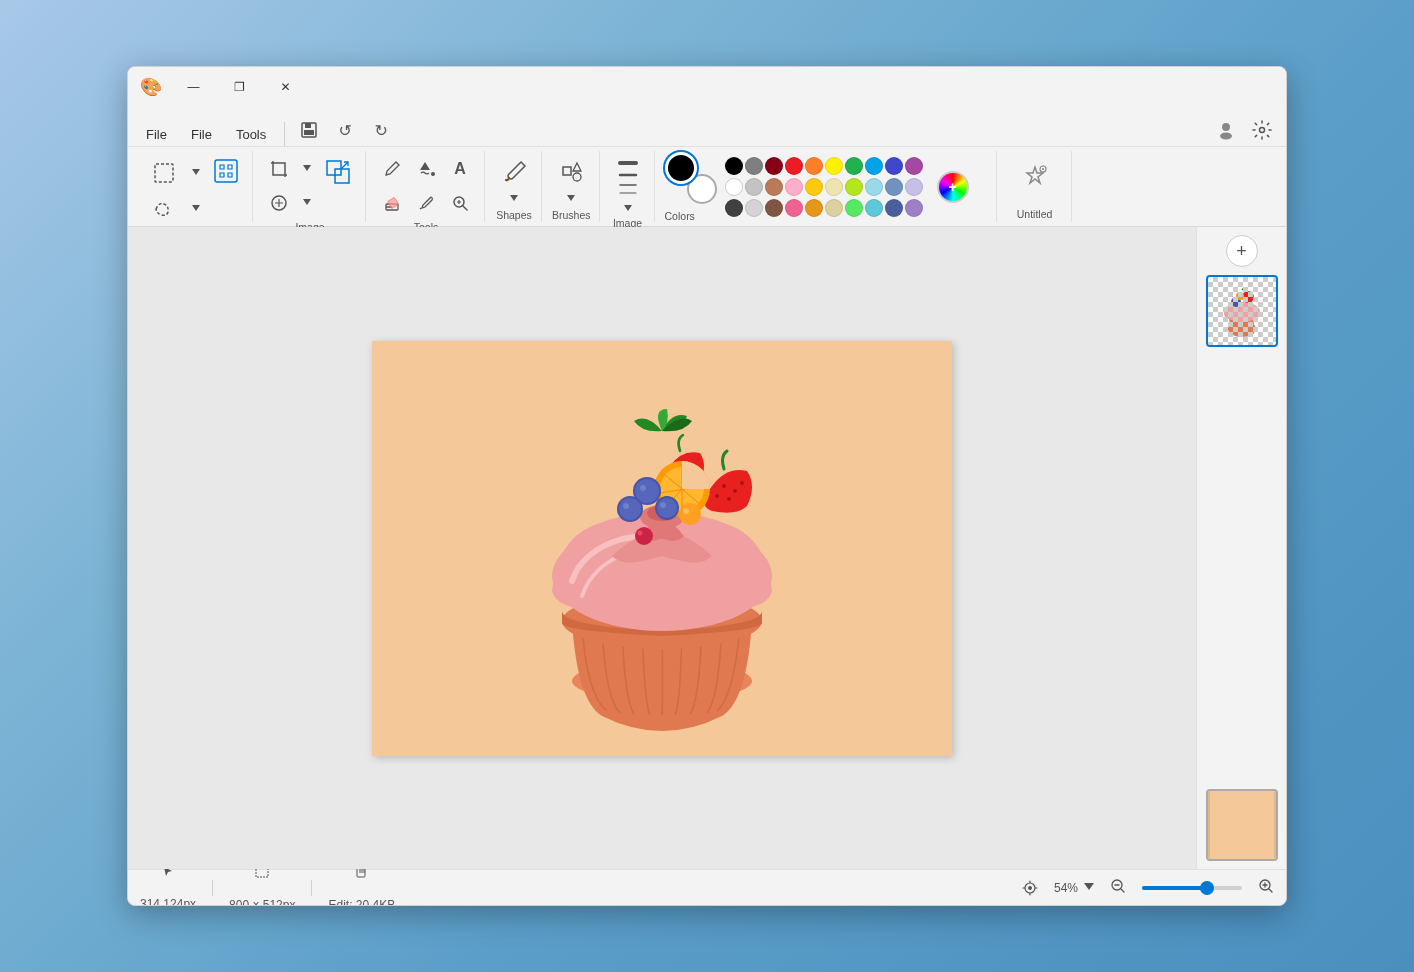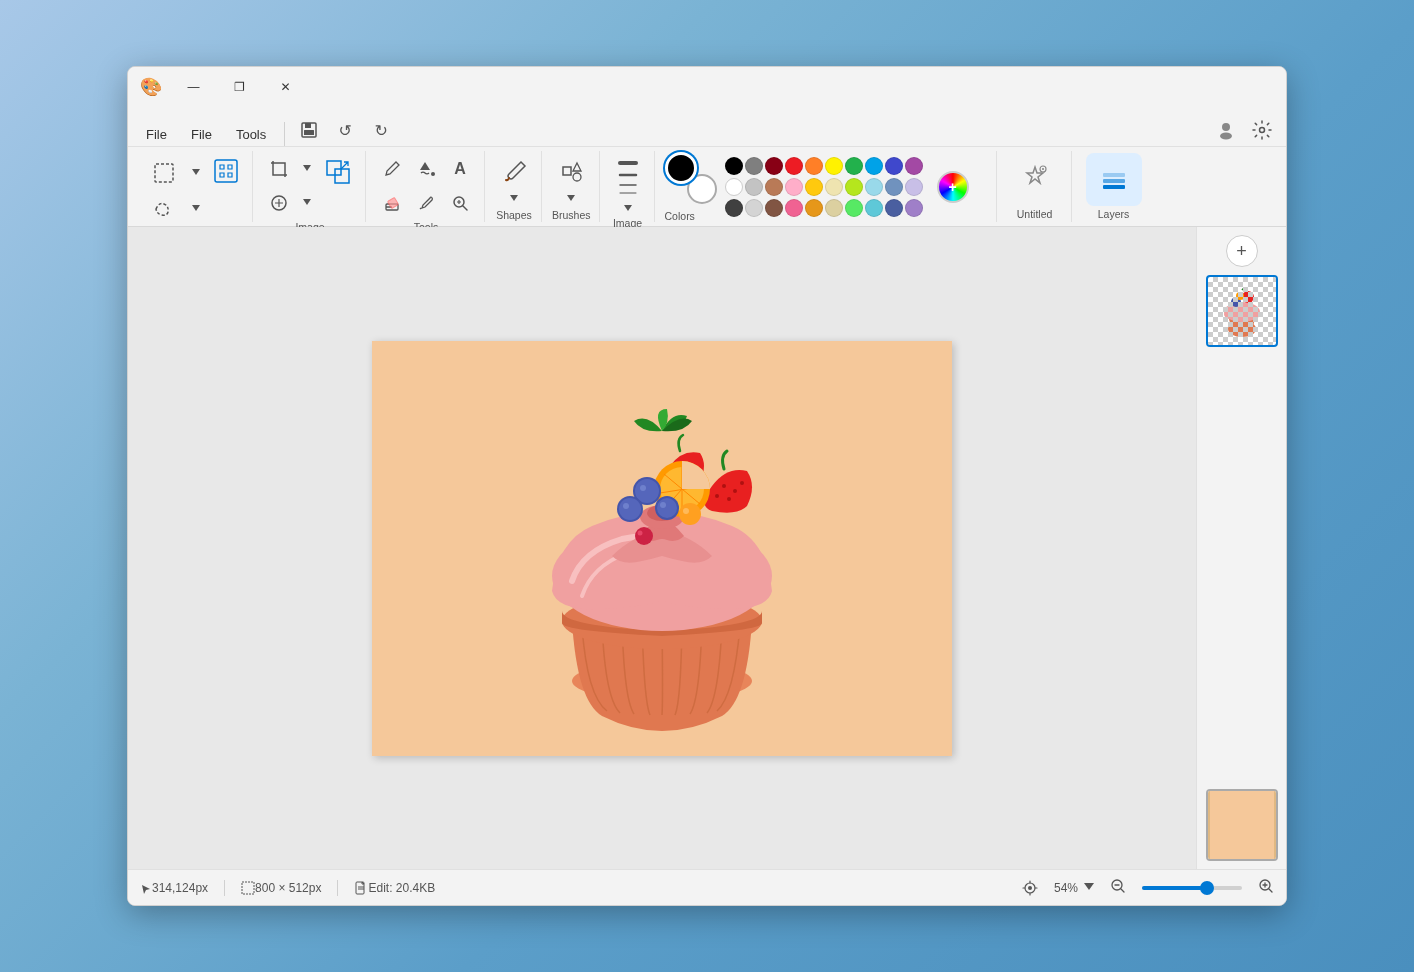--- a/index.html
+++ b/index.html
@@ -287,22 +287,23 @@
       display: flex;
       align-items: center;
       padding: 0 12px;
       gap: 16px;
       flex-shrink: 0;
       font-size: 12px;
       color: #555;
     }
     .status-item {
       display: flex;
-      align-items: flex-end;
-      gap: 0;
+      align-items: center;
+      gap: 20px;
+      flex-direction: column;
     }
     .status-sep { width: 1px; height: 16px; background: #d0d0d0; }
     .status-spacer { flex: 1; }
     .zoom-controls {
       display: flex;
       align-items: center;
       gap: 6px;
     }
     .zoom-slider {
       width: 100px;
@@ -626,30 +627,20 @@
       <button class="cocreator-btn">
         <svg width="28" height="28" viewBox="0 0 28 28">
           <path d="M14 4 L16 10 L22 10 L17 14 L19 20 L14 16 L9 20 L11 14 L6 10 L12 10 Z" fill="none" stroke="#888" stroke-width="1.5"></path>
           <circle cx="22" cy="6" r="3" fill="none" stroke="#888" stroke-width="1.2"></circle>
           <path d="M21 6h2M22 5v2" stroke="#888" stroke-width="1.2"></path>
         </svg>
       </button>
       <span class="toolbar-group-label">Untitled</span>
     </div>
 
-    <div class="layers-group">
-      <button class="layers-icon-btn">
-        <svg width="30" height="30" viewBox="0 0 30 30">
-          <rect x="4" y="8" width="22" height="4" rx="1" fill="#0078d4" opacity="0.3"></rect>
-          <rect x="4" y="14" width="22" height="4" rx="1" fill="#0078d4" opacity="0.6"></rect>
-          <rect x="4" y="20" width="22" height="4" rx="1" fill="#0078d4"></rect>
-        </svg>
-      </button>
-      <span class="toolbar-group-label">Layers</span>
-    </div>
 
   </div>
 
   <div class="main-area">
 
     <div class="canvas-area">
       <div class="canvas-wrapper">
 
         <svg width="580" height="415" viewBox="0 0 580 415" style="display:block;background:#f5c89a;">
 

